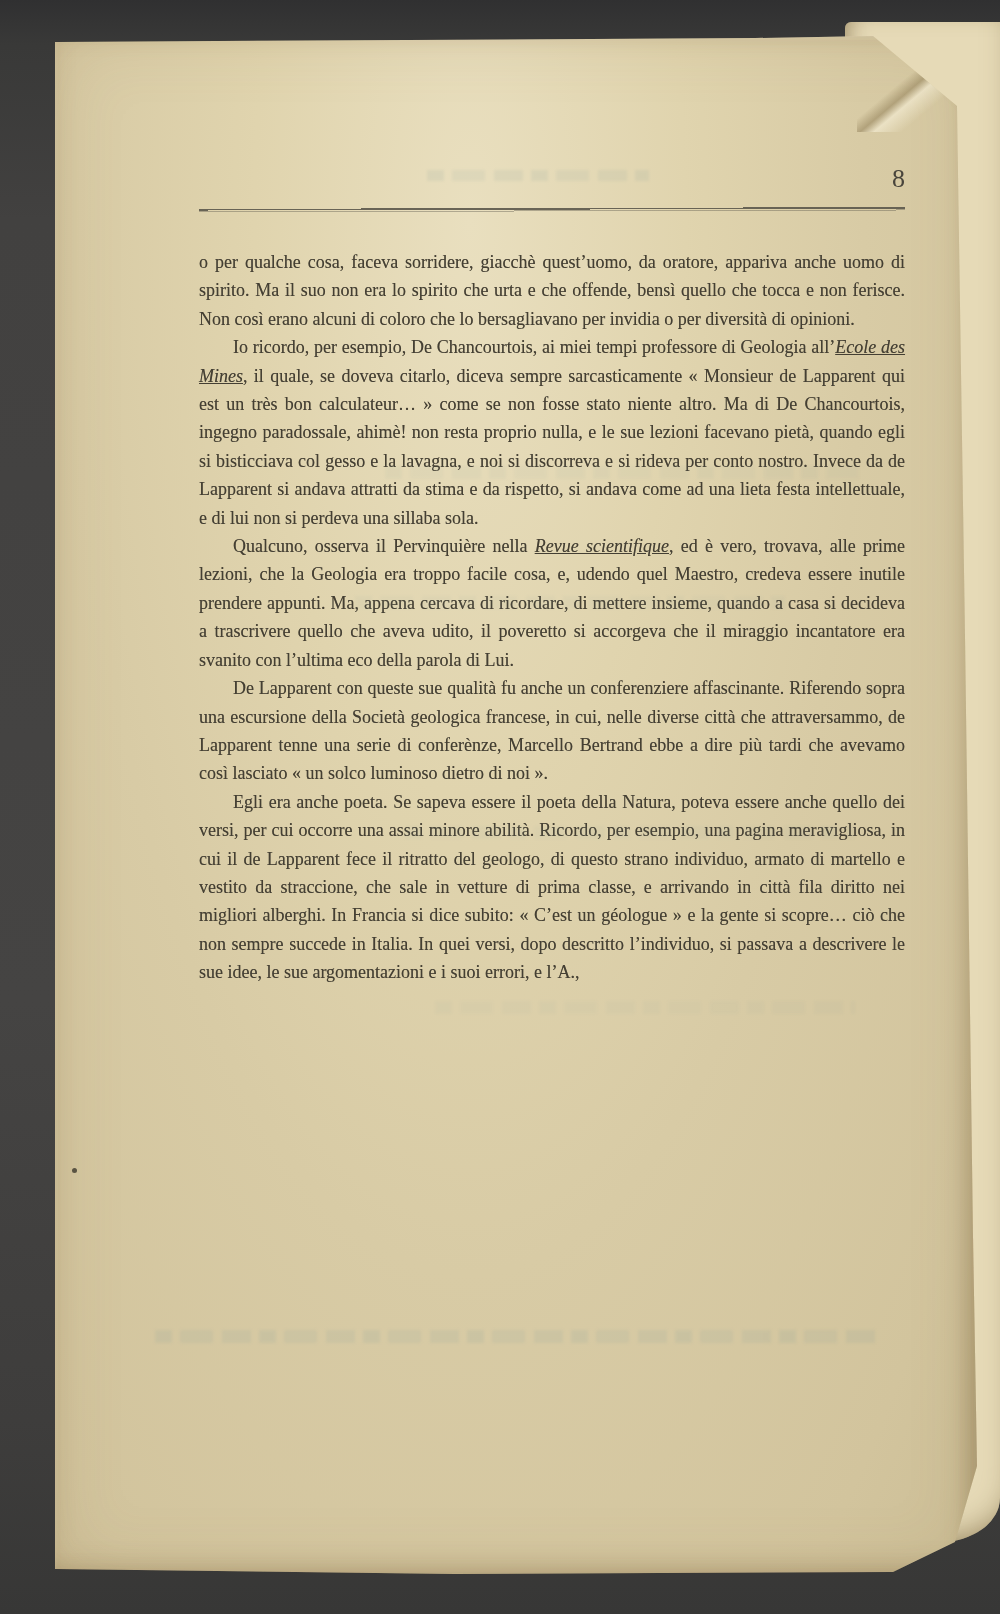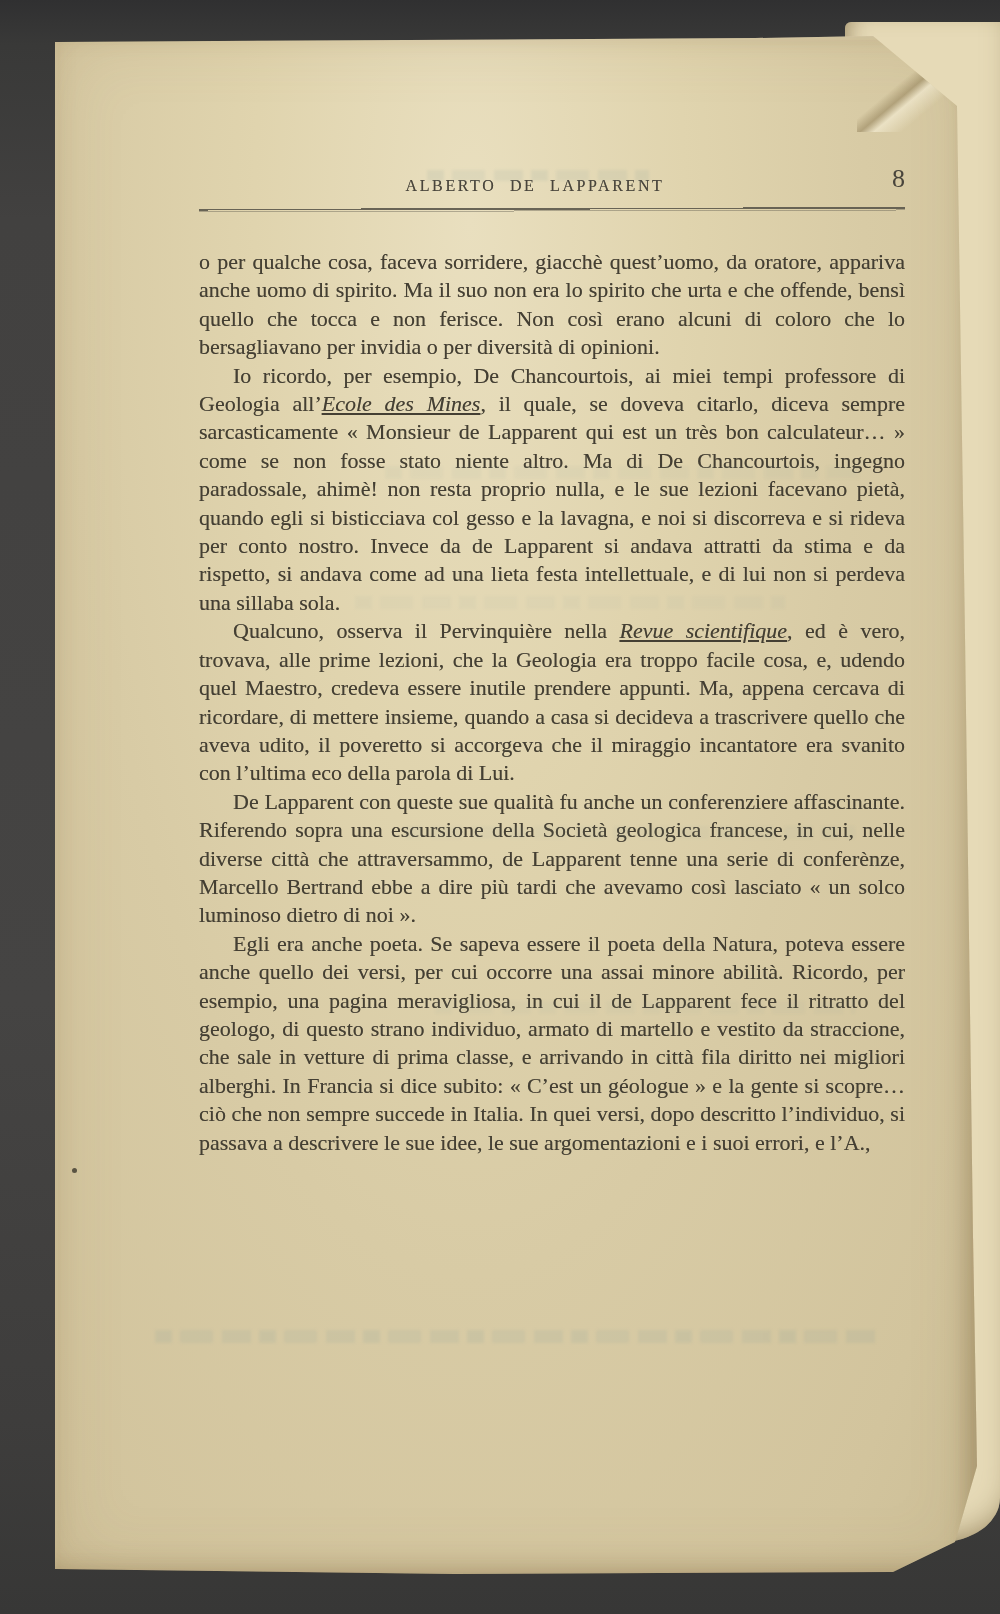--- a/index.html
+++ b/index.html
@@ -80,21 +80,21 @@
   .header-rule{
     position:absolute; top:171px; left:144px; width:706px; height:5px;
     background:
       linear-gradient(180deg, rgba(0,0,0,0) 0 1px, var(--rule-line) 1px 2.6px, rgba(0,0,0,0) 2.6px 3.4px, rgba(91,87,75,.45) 3.4px 4.4px, rgba(0,0,0,0) 4.4px);
     transform:rotate(-0.15deg);
     opacity:.9;
   }
   
   .text-block{
     position:absolute; top:212px; left:144px; width:706px;
-    font-size:22px; line-height:28.4px;
+    font-size:18px; line-height:28.4px;
     text-align:justify;
     color:var(--ink);
     text-shadow:0 0 .5px rgba(62,57,46,.5);
   }
   .text-block p{margin:0; hyphens:auto; -webkit-hyphens:auto;}
   .text-block p.indent{text-indent:34px;}
   .text-block i{font-style:italic;text-decoration:underline;}
   
   .ghost{
     position:absolute; height:13px;
@@ -120,21 +120,20 @@
 </head>
 <body>
 
 <div class="scan-bed"></div>
 
 <div class="underlying-page"></div>
 
 <div class="book-page">
   <div class="corner-fold"></div>
 
-  <div class="running-header">ALBERTO DE LAPPARENT</div>
 
   <div class="page-number">8</div>
 
   <div class="header-rule"></div>
 
   <div class="text-block">
       <p class=""><span>o per qualche cosa, faceva sorridere, giacchè quest’uomo, da oratore, appariva anche uomo di spirito. Ma il suo non era lo spirito che urta e che offende, bensì quello che tocca e non ferisce. Non così erano alcuni di coloro che lo bersagliavano per invidia o per diversità di opinioni.</span></p>
       <p class="indent"><span>Io ricordo, per esempio, De Chancourtois, ai miei tempi professore di Geologia all’</span><i>Ecole des Mines</i><span>, il quale, se doveva citarlo, diceva sempre sarcasticamente « Monsieur de Lapparent qui est un très bon calculateur… » come se non fosse stato niente altro. Ma di De Chancourtois, ingegno paradossale, ahimè! non resta proprio nulla, e le sue lezioni facevano pietà, quando egli si bisticciava col gesso e la lavagna, e noi si discorreva e si rideva per conto nostro. Invece da de Lapparent si andava attratti da stima e da rispetto, si andava come ad una lieta festa intellettuale, e di lui non si perdeva una sillaba sola.</span></p>
       <p class="indent"><span>Qualcuno, osserva il Pervinquière nella </span><i>Revue scientifique</i><span>, ed è vero, trovava, alle prime lezioni, che la Geologia era troppo facile cosa, e, udendo quel Maestro, credeva essere inutile prendere appunti. Ma, appena cercava di ricordare, di mettere insieme, quando a casa si decideva a trascrivere quello che aveva udito, il poveretto si accorgeva che il miraggio incantatore era svanito con l’ultima eco della parola di Lui.</span></p>
       <p class="indent"><span>De Lapparent con queste sue qualità fu anche un conferenziere affascinante. Riferendo sopra una escursione della Società geologica francese, in cui, nelle diverse città che attraversammo, de Lapparent tenne una serie di conferènze, Marcello Bertrand ebbe a dire più tardi che avevamo così lasciato « un solco luminoso dietro di noi ».</span></p>

